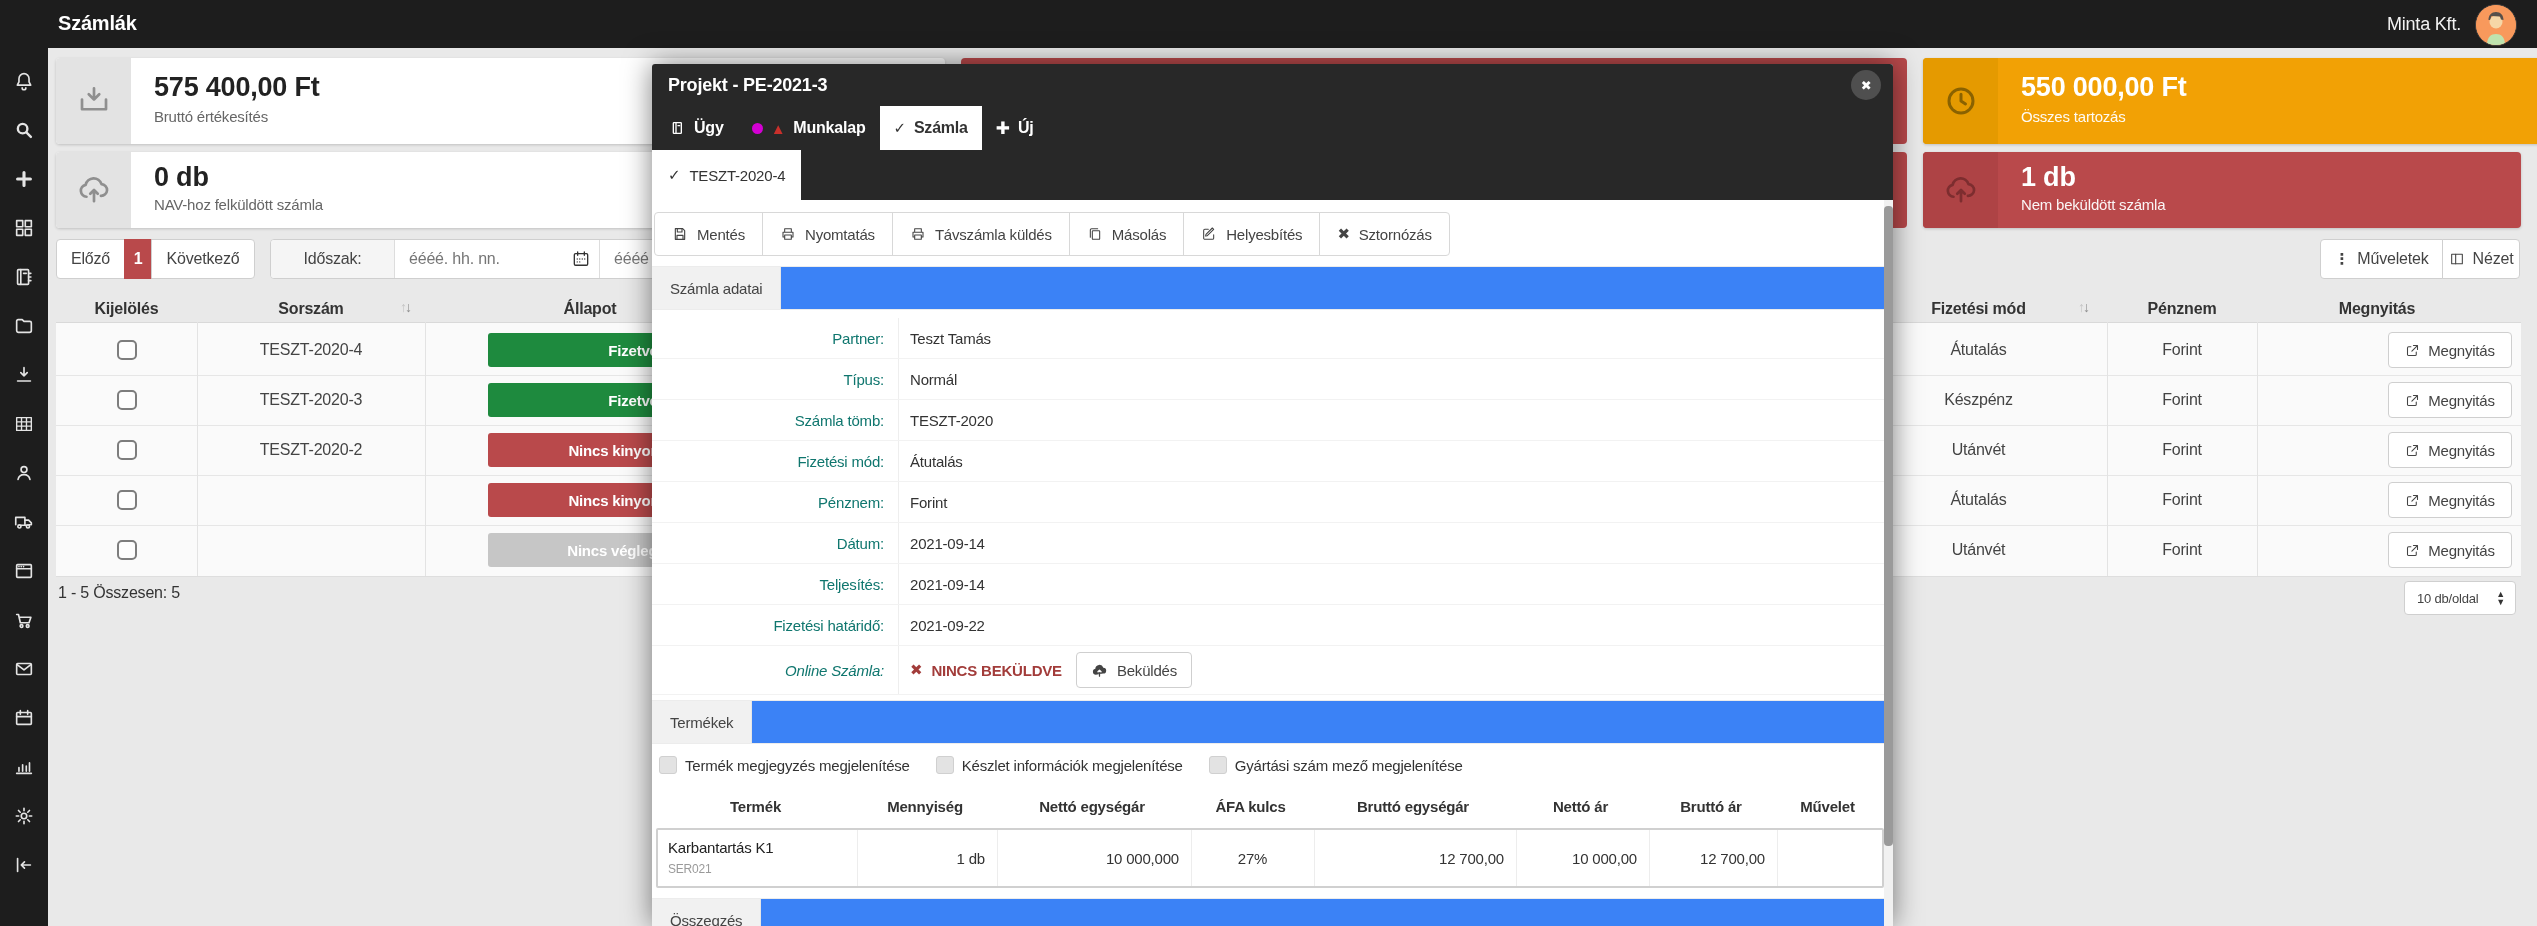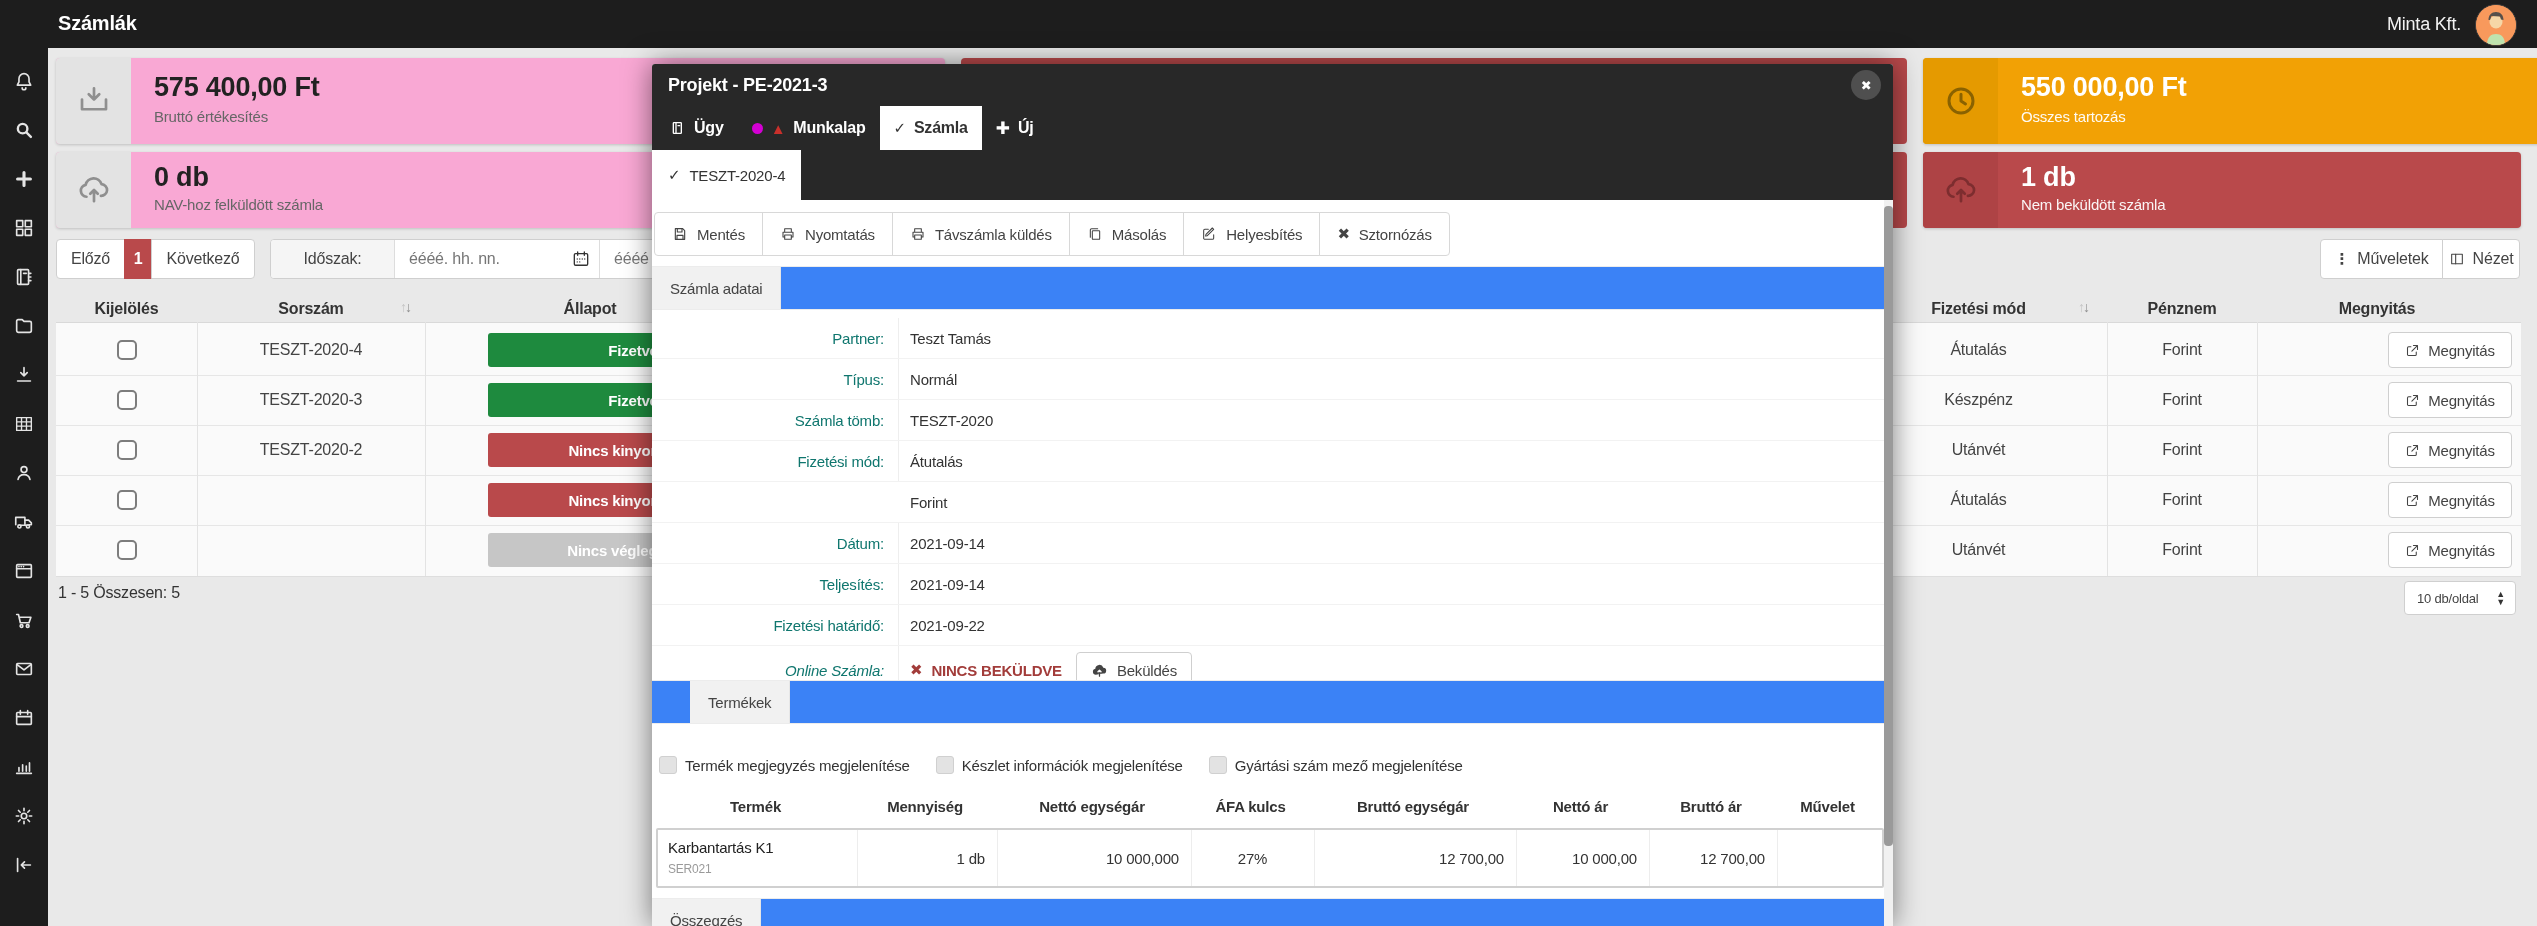--- a/index.html
+++ b/index.html
@@ -16,21 +16,21 @@
   .topbar-company{position:absolute;right:76px;top:14px;font-size:18px;color:#f2f2f2;}
   .avatar{position:absolute;right:20px;top:4px;width:40px;height:40px;border-radius:50%;background:#f8995c;overflow:hidden;border:1px solid #3a3a3a;}
 
   
   .sidebar{position:absolute;left:0;top:48px;width:48px;height:878px;background:var(--c-dark);z-index:55;
            display:flex;flex-direction:column;align-items:center;padding-top:8px;box-sizing:border-box;}
   .side-item{width:48px;height:49px;display:flex;align-items:center;justify-content:center;color:#e4e4e4;cursor:pointer;}
   .side-item svg{width:22px;height:22px;}
 
   
-  .card{position:absolute;border-radius:4px;box-shadow:0 1px 3px rgba(0,0,0,.18);overflow:hidden;background:#f9a8d4;}
+  .card{position:absolute;border-radius:4px;box-shadow:0 1px 3px rgba(0,0,0,.18);overflow:hidden;background:#ffffff;}
   .card-iconblock{position:absolute;left:0;top:0;width:75px;height:100%;display:flex;align-items:center;justify-content:center;}
   .card-iconblock svg{width:36px;height:36px;}
   .card-value{position:absolute;left:98px;top:14px;font-size:27px;font-weight:bold;color:#222;}
   .card-label{position:absolute;left:98px;top:50px;font-size:15px;color:#666;}
   .card.small .card-value{top:10px;}
   .card.small .card-label{top:44px;}
   .card.colored .card-value,.card.colored .card-label{color:#fff;}
   .card.colored .card-label{opacity:.95;}
   .card-o{background:var(--c-orange);}
   .card-o .card-iconblock{background:#e59a00;color:#8a6200;}
@@ -566,20 +566,21 @@
       </div>
       <div class="frow">
         <div class="flabel">Számla tömb:</div>
         <div class="fvalue">TESZT-2020</div>
       </div>
       <div class="frow">
         <div class="flabel">Fizetési mód:</div>
         <div class="fvalue">Átutalás</div>
       </div>
       <div class="frow">
+        <div class="flabel">Pénznem:</div>
         <div class="fvalue">Forint</div>
       </div>
       <div class="frow">
         <div class="flabel">Dátum:</div>
         <div class="fvalue">2021-09-14</div>
       </div>
       <div class="frow">
         <div class="flabel">Teljesítés:</div>
         <div class="fvalue">2021-09-14</div>
       </div>
@@ -601,21 +602,21 @@
                   <path d="M12 19v-6M9.8 13.8 12 11.5l2.2 2.3" stroke="#fff" stroke-width="1.8" fill="none" stroke-linecap="round" stroke-linejoin="round"></path>
                   <path d="M12 20v-5" stroke="currentColor" stroke-width="1.8" stroke-linecap="round"></path>
                 </svg>
               </span>
             <span>Beküldés</span>
           </button>
         </div>
       </div>
     </div>
 
-    <div class="sect" style="top:480px;padding-left:38px;">
+    <div class="sect" style="top:500px;">
       <span class="sect-chip">Termékek</span>
     </div>
 
     <div class="pchecks">
       <span class="pcheck">
         <span class="sq"></span>
         <span>Termék megjegyzés megjelenítése</span>
       </span>
       <span class="pcheck">
         <span class="sq"></span>

